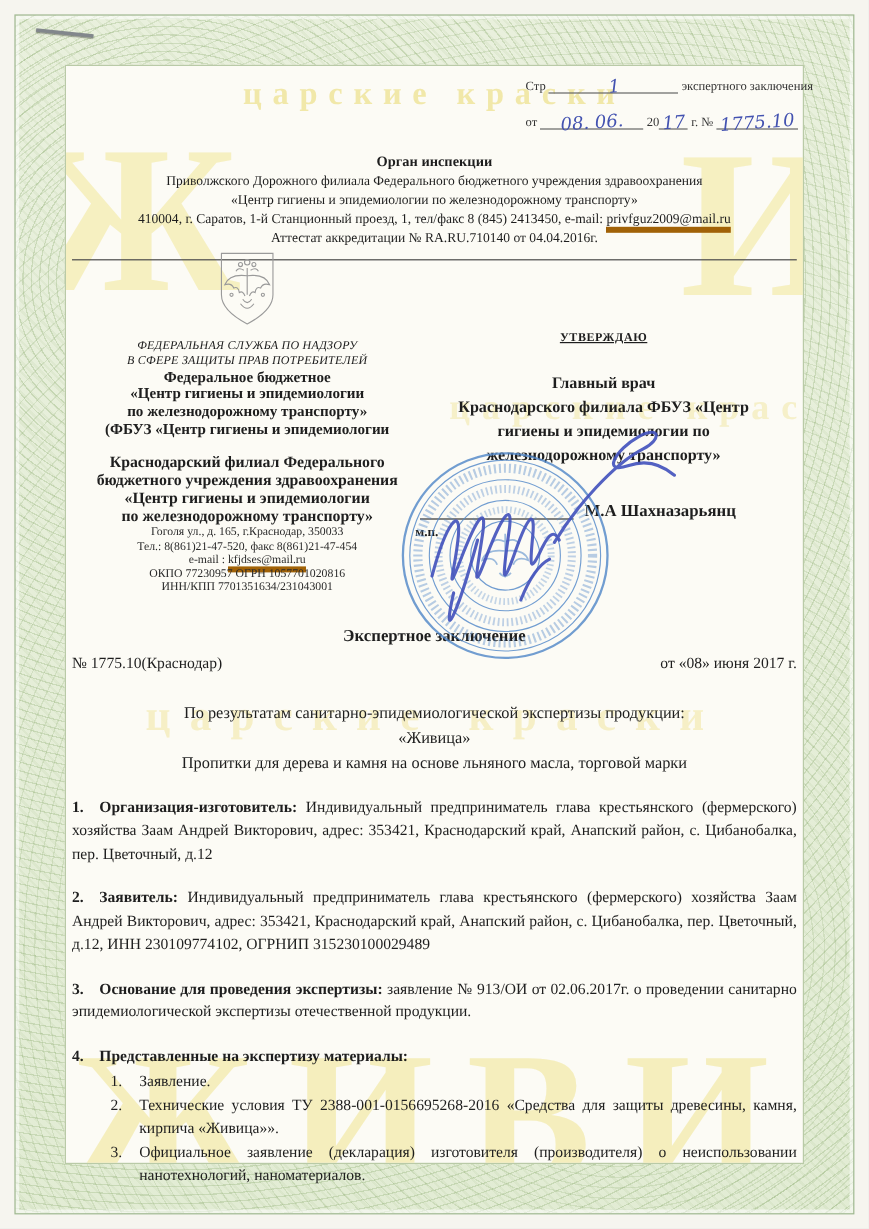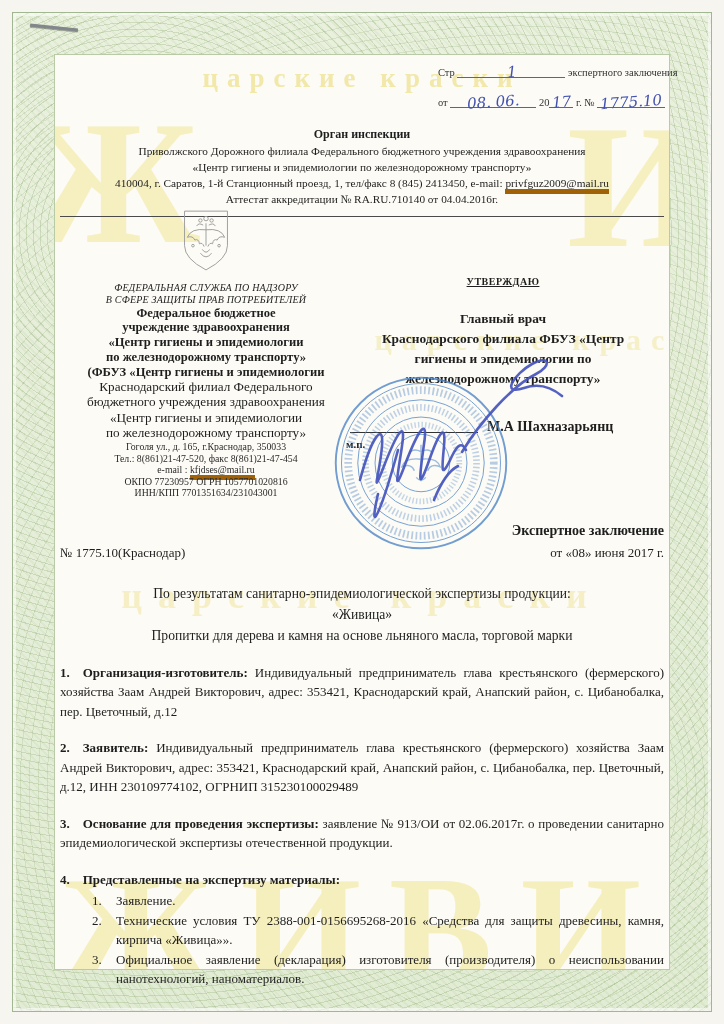--- a/index.html
+++ b/index.html
@@ -33,32 +33,32 @@
   .hand{color:#4352b0;font-style:italic;font-size:15px;display:inline-block;transform:rotate(-4deg) translateY(1px);
         font-family:"DejaVu Serif",serif;}
   .inspection{position:absolute;top:126px;left:60px;width:604px;text-align:center;font-size:11.3px;line-height:1.42;}
   .inspection .t{font-weight:bold;font-size:12px;}
   .inspection .rule{border-bottom:1.4px solid #4a4a4a;margin-top:9px;}
   .email-u{border-bottom:5px solid #a16207;}
   .col-left{position:absolute;top:208px;left:58px;width:296px;text-align:center;}
   .emblem{width:56px;height:66px;margin:0 auto 4px;}
   .caps{font-size:10px;line-height:1.18;letter-spacing:.2px;font-style:italic;}
   .orgb{font-weight:bold;font-size:12.6px;line-height:1.17;}
-  .branch{font-weight:normal;font-size:13.2px;line-height:1.15;margin-top:0;}
+  .branch{font-weight:bold;font-size:13.2px;line-height:1.15;margin-top:11px;}
   .contacts{font-size:9.8px;line-height:1.18;margin-top:1px;color:#2a2a2a;}
   .col-right{position:absolute;top:276px;left:336px;width:334px;text-align:center;}
   .approve-t{font-weight:bold;font-size:10px;letter-spacing:.5px;text-decoration:underline;}
   .approver{font-weight:bold;font-size:13.4px;line-height:1.5;margin-top:22px;}
   .sig-line{position:absolute;top:432px;left:350px;width:128px;border-bottom:1.4px solid #333;}
   .sig-name{position:absolute;top:419px;left:487px;font-weight:bold;font-size:14px;}
   .mp{position:absolute;top:438px;left:346px;font-weight:bold;font-size:11px;text-align:right;}
   .stamp{position:absolute;left:330px;top:372px;width:182px;height:182px;z-index:3;opacity:.8;}
   .signature{position:absolute;left:338px;top:330px;width:250px;height:200px;z-index:4;}
   .main{position:absolute;top:520px;left:60px;width:604px;font-size:13px;line-height:1.5;}
-  .concl-t{text-align:right;font-weight:bold;font-size:14px;}
+  .concl-t{text-align:center;font-weight:bold;font-size:14px;}
   .numrow{display:flex;justify-content:space-between;margin-top:2px;font-size:13px;}
   .subject{text-align:center;font-weight:normal;font-size:13.6px;line-height:1.55;margin-top:20px;}
   .para{margin:17px 0 0;text-align:justify;}
   .pnum{margin-right:13px;}
   .materials{margin:2px 0 0;padding:0 0 0 32px;list-style:none;}
   .materials li{display:flex;text-align:justify;}
   .materials .li-num{width:24px;flex:none;}
   .materials .li-tx{flex:1;}
 </style>
 </head>
@@ -119,21 +119,20 @@
           <circle cx="16" cy="40" r="1.4"></circle>
             <circle cx="44" cy="40" r="1.4"></circle>
         </g>
       </svg>
       <div class="caps">
         <div>ФЕДЕРАЛЬНАЯ СЛУЖБА ПО НАДЗОРУ</div>
         <div>В СФЕРЕ ЗАЩИТЫ ПРАВ ПОТРЕБИТЕЛЕЙ</div>
       </div>
       <div class="orgb">
         <div>Федеральное бюджетное</div>
-        <div>учреждение здравоохранения</div>
         <div>«Центр гигиены и эпидемиологии</div>
         <div>по железнодорожному транспорту»</div>
         <div>(ФБУЗ «Центр гигиены и эпидемиологии</div>
       </div>
       <div class="branch">
         <div>Краснодарский филиал Федерального</div>
         <div>бюджетного учреждения здравоохранения</div>
         <div>«Центр гигиены и эпидемиологии</div>
         <div>по железнодорожному транспорту»</div>
       </div>

